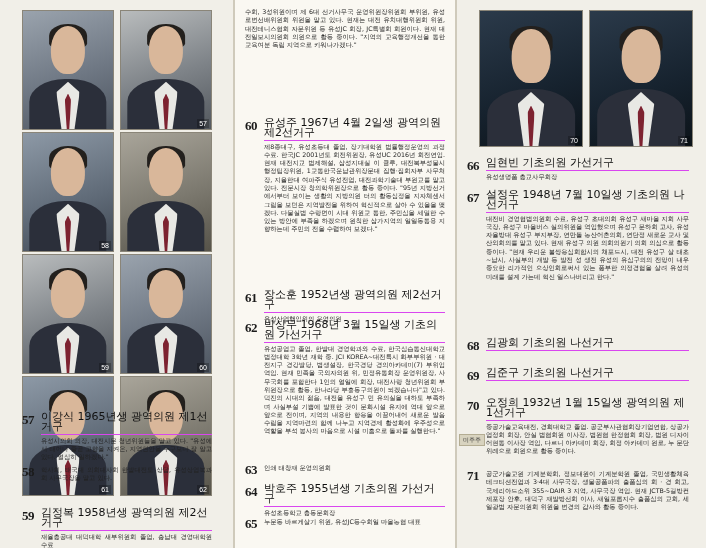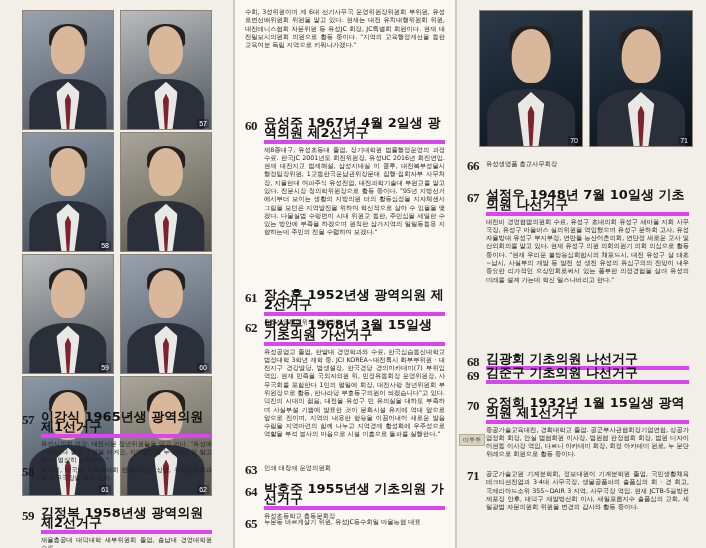--- a/index.html
+++ b/index.html
@@ -74,23 +74,23 @@
   
   .entry{position:absolute;}
   .num{
     position:absolute;left:0;top:0;
     font-size:13px;font-weight:bold;color:#1b1b1b;
     font-family:"Liberation Serif",serif;
     letter-spacing:-0.5px;
   }
   .ehead{
     margin-left:19px;
-    font-size:13px;font-weight:bold;color:#111;
+    font-size:11px;font-weight:normal;color:#111;
     line-height:10px;
-    border-bottom:4px solid #d946ef;
+    border-bottom:1px solid #d946ef;
     padding-bottom:1.5px;
     font-family:"DejaVu Sans",sans-serif;
   }
   .ebody{
     margin-left:19px;
     font-size:6.3px;line-height:8.3px;color:#222;
     text-align:justify;
     margin-top:2px;
     font-family:"DejaVu Sans",sans-serif;
   }
@@ -266,30 +266,31 @@
         <div class="shirt"></div>
         <div class="tie"></div>
         <div class="hair"></div>
         <div class="head"></div>
       </div>
     <span class="pnum">71</span>
   </div>
 
   <div class="entry" style="left:467px;top:158px;width:222px;">
     <span class="num">66</span>
+    <div class="ehead">임현빈 기초의원 가선거구</div>
     <div class="ebody">유성생명품 총교사무회장</div>
   </div>
 
   <div class="entry" style="left:467px;top:190px;width:222px;">
     <span class="num">67</span>
     <div class="ehead">설정우 1948년 7월 10일생 기초의원 나선거구</div>
     <div class="ebody">대전비 경영협법의원회 수료, 유성구 초대의회 유성구 새마을 지회 사무국장, 유성구 마을버스 실의위원을 역임했으며 유성구 문하회 고사, 유성자율방대 유성구 부지부장, 연만돌 농산어촌의회, 연단정 새로운 교사 및 산외회의를 맡고 있다. 현재 유성구 의원 의회의원기 의회 의심으로 활동 중이다. "현재 우리운 불쌍응심회합시의 채포드시, 대전 유성구 살 태초~남시, 사실부의 개발 등 발전 성 생전 유성의 유심구의의 전망이 내우 중요한 리가적인 으상인회로써서 있는 풍부한 의정경험을 살려 유성의 미래를 설계 가는데 혁신 일스나버리고 한다."</div>
   </div>
 
-  <div class="entry" style="left:467px;top:354px;width:222px;">
+  <div class="entry" style="left:467px;top:338px;width:222px;">
     <span class="num">68</span>
     <div class="ehead">김광회 기초의원 나선거구</div>
   </div>
 
   <div class="entry" style="left:467px;top:368px;width:222px;">
     <span class="num">69</span>
     <div class="ehead">김준구 기초의원 나선거구</div>
   </div>
 
   <div class="entry" style="left:467px;top:398px;width:222px;">

